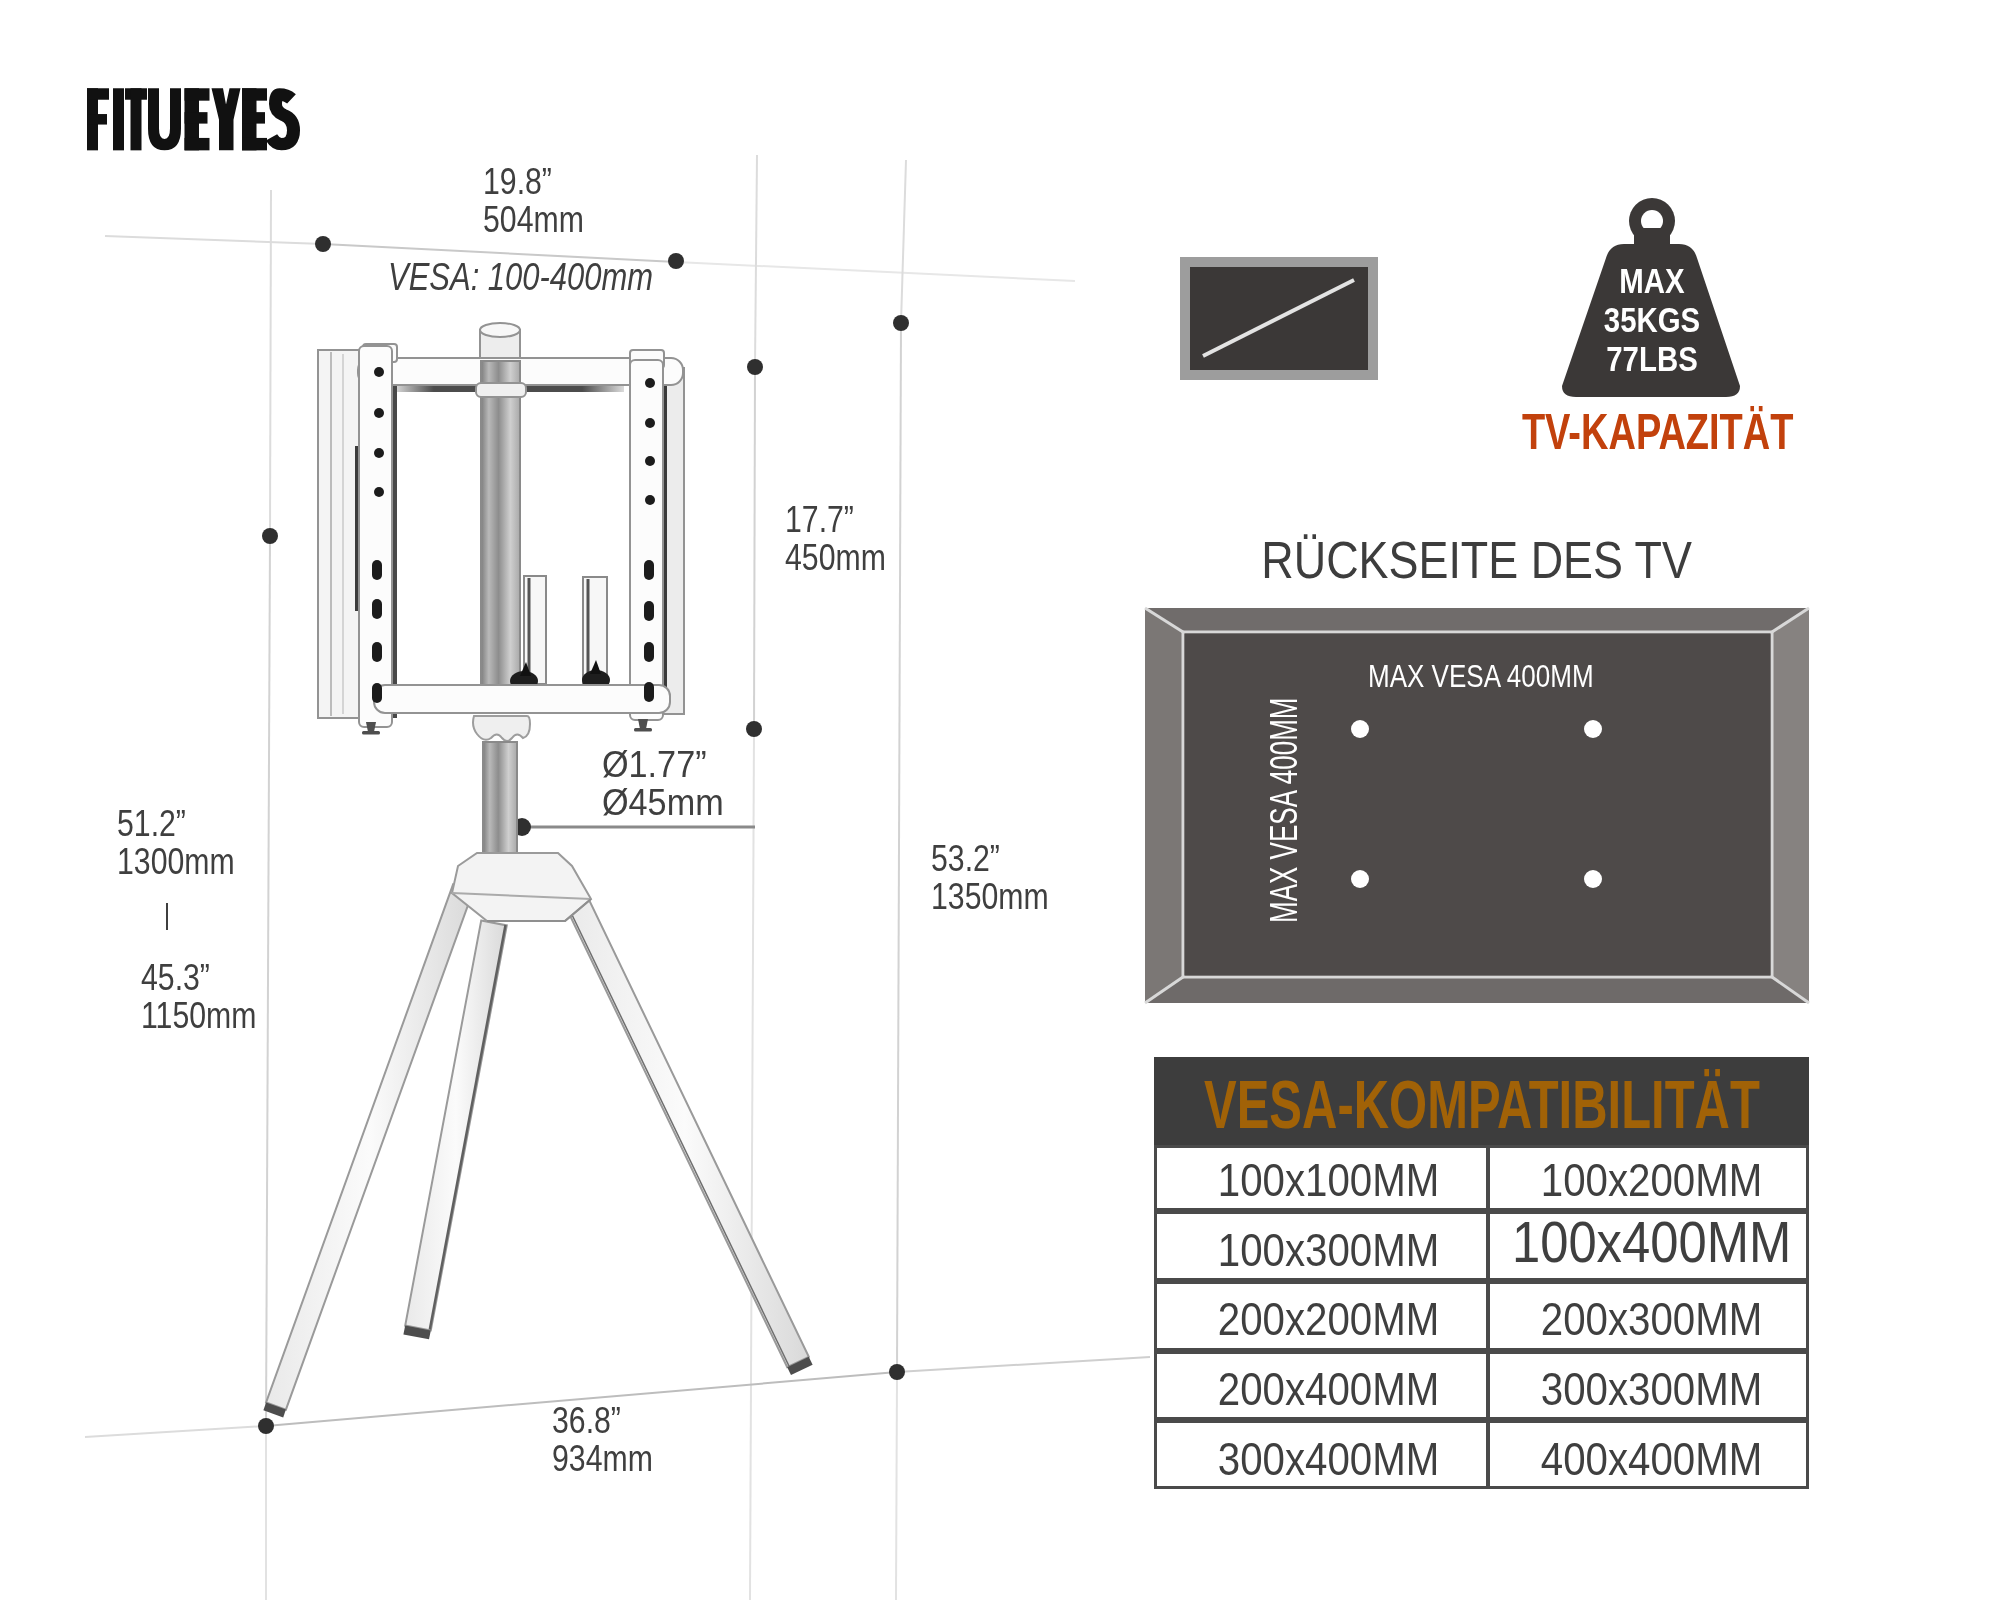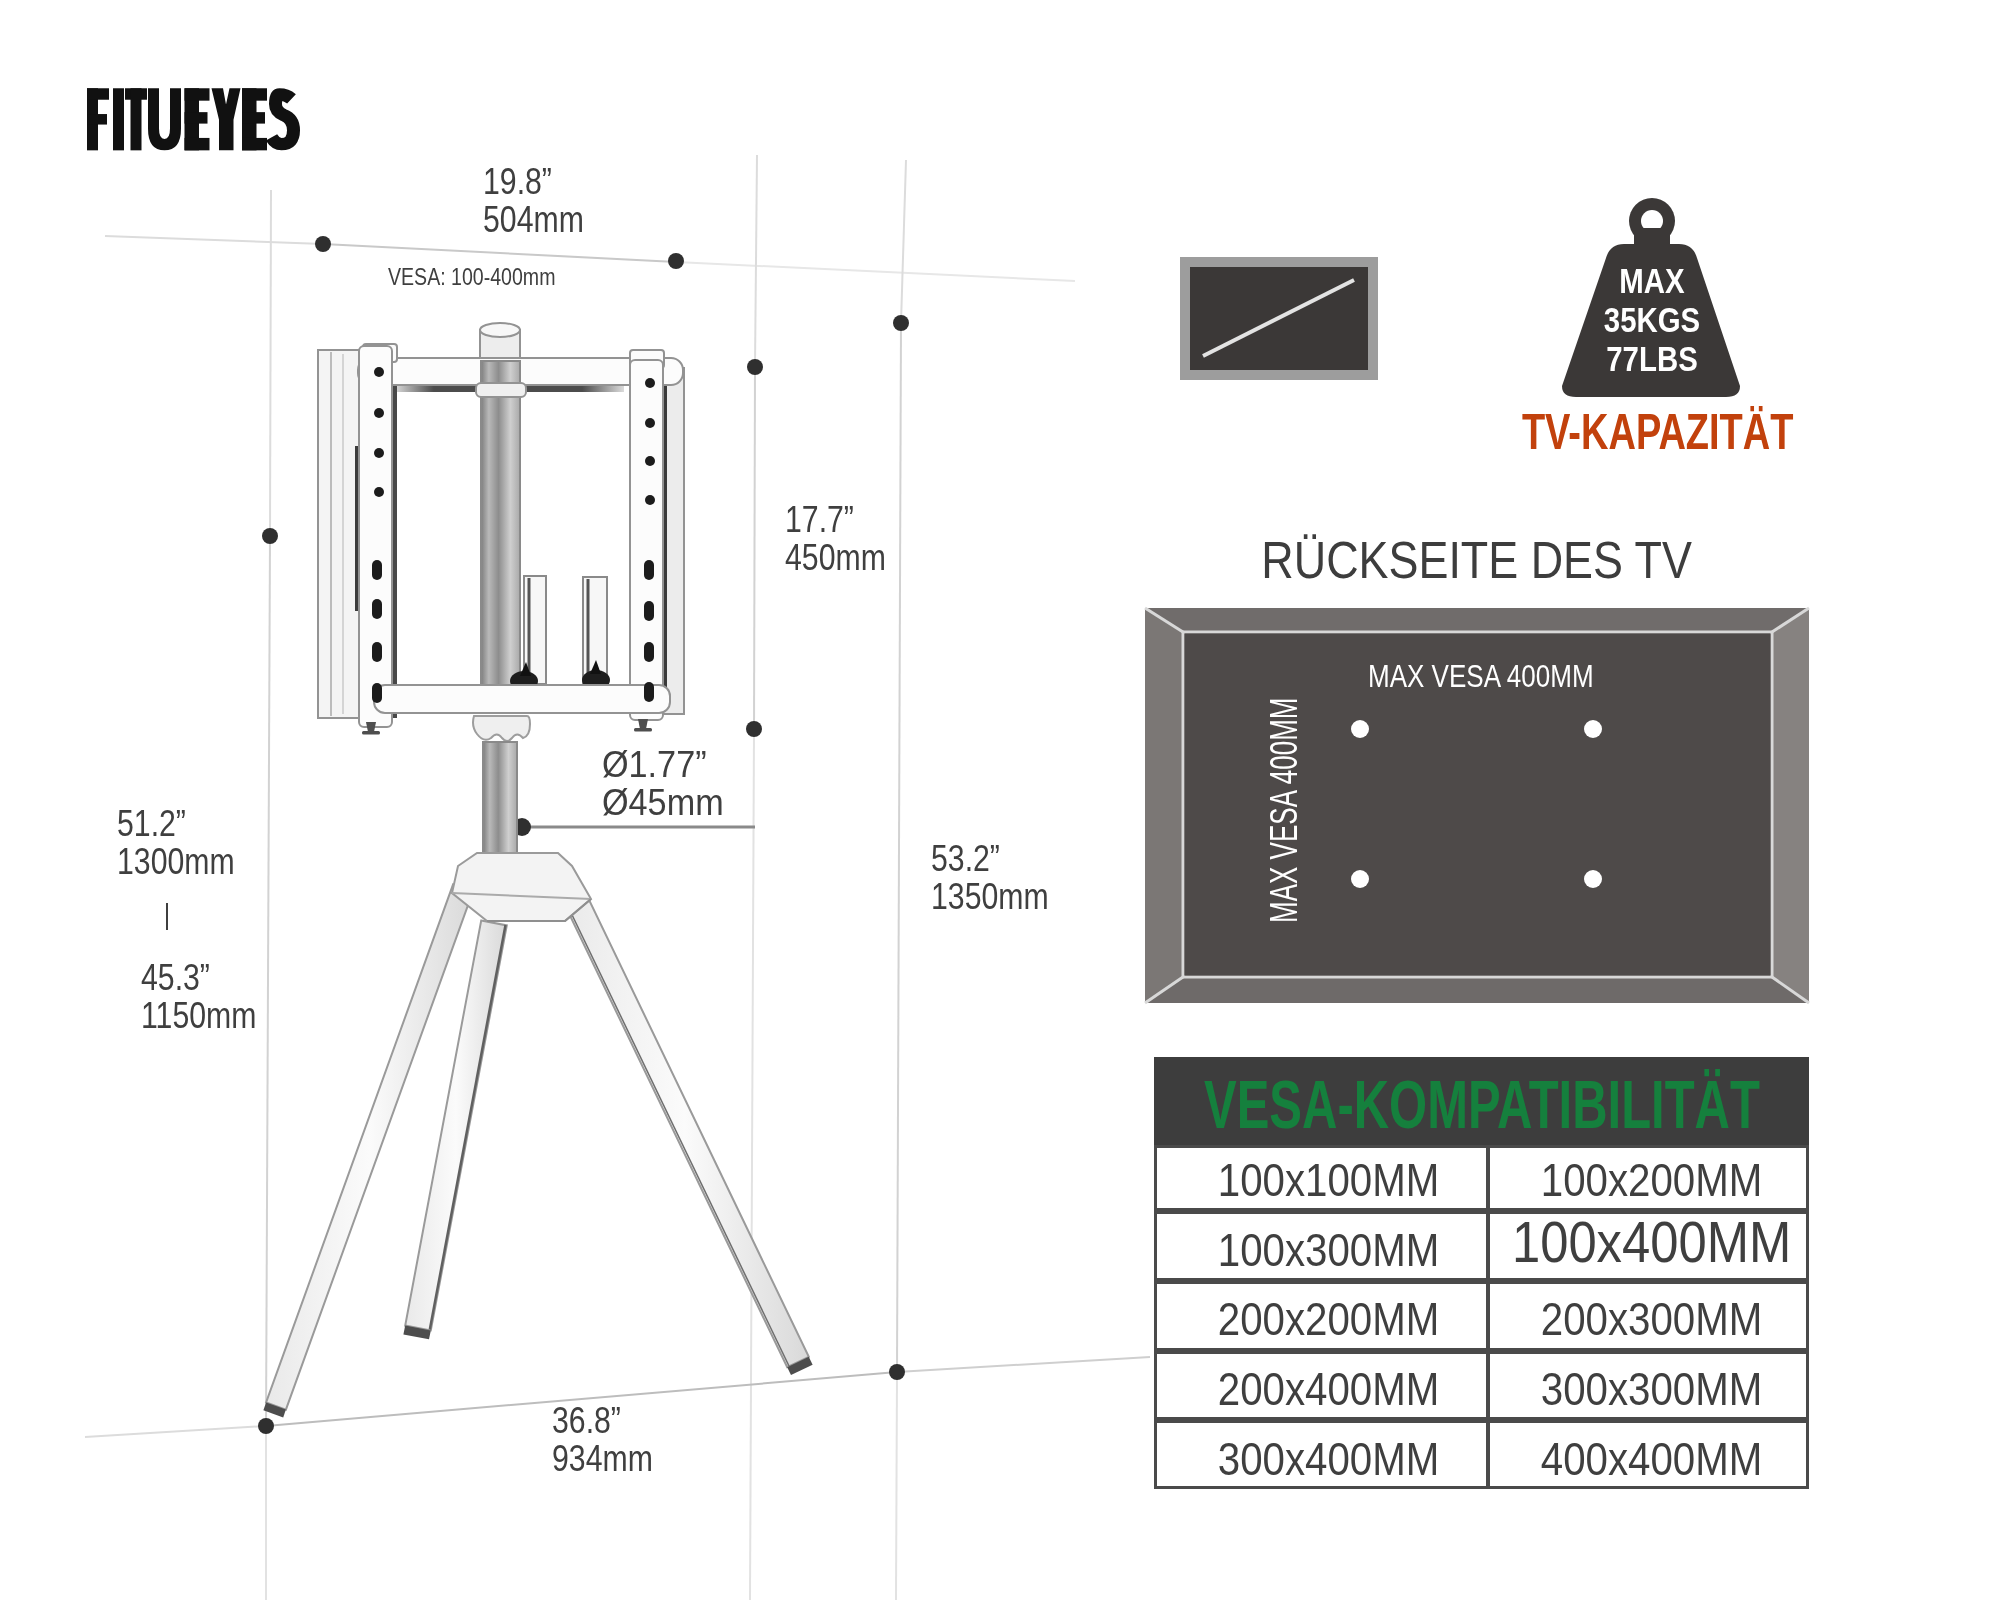--- a/index.html
+++ b/index.html
@@ -183,21 +183,21 @@
       <rect x="157" y="3" width="25" height="13"></rect>
       <rect x="157" y="28" width="23" height="12"></rect>
       <rect x="157" y="55" width="25" height="13"></rect>
 
       <path d="M206.5 14 Q201.5 9.5 194.5 9.5 Q190.5 9.5 190.5 19.5 Q190.5 27.5 198.5 31 Q208.5 35 208.5 47 Q208.5 61.5 196.5 61.5 Q190.5 61.5 186.5 54.5" fill="none" stroke="#111" stroke-width="13"></path>
     </g>
   </svg>
 
   <div class="lbl" style="left:483px;top:163px;"><span style="transform:scaleX(0.84);">19.8”
 504mm</span></div>
-  <div class="lbl" style="left:388px;top:258px;font-size:24px;"><span style="transform:scaleX(0.815);">VESA:&nbsp;100-400mm</span></div>
+  <div class="lbl" style="left:388px;top:258px;font-size:38px;font-style:italic;"><span style="transform:scaleX(0.815);">VESA:&nbsp;100-400mm</span></div>
   <div class="lbl" style="left:785px;top:501px;"><span style="transform:scaleX(0.84);">17.7”
 450mm</span></div>
   <div class="lbl" style="left:602px;top:746px;"><span style="transform:scaleX(0.95);">Ø1.77”
 Ø45mm</span></div>
   <div class="lbl" style="left:117px;top:805px;"><span style="transform:scaleX(0.84);">51.2”
 1300mm</span></div>
   <div style="position:absolute;left:166px;top:903px;width:2px;height:27px;background:#3f3f3f;"></div>
   <div class="lbl" style="left:117px;top:959px;margin-left:24px;"><span style="transform:scaleX(0.84);">45.3”
 1150mm</span></div>
   <div class="lbl" style="left:931px;top:840px;"><span style="transform:scaleX(0.84);">53.2”
@@ -248,21 +248,21 @@
       <circle cx="217" cy="274" r="9"></circle>
       <circle cx="450" cy="274" r="9"></circle>
     </g>
     <g fill="#ffffff" font-size="31">
       <text transform="translate(225,82) scale(0.84,1)" x="0" y="0">MAX VESA 400MM</text>
       <text transform="translate(154,318) rotate(-90) scale(0.685,1)" x="0" y="0" font-size="38">MAX VESA 400MM</text>
     </g>
   </svg>
 
   <div style="position:absolute;left:1154px;top:1057px;width:655px;height:88px;background:#3d3d3d;"></div>
-  <div class="lbl ctr" style="left:1054px;top:1085px;width:855px;font-size:68px;font-weight:bold;color:#15803d;"><span style="transform:scaleX(0.72);">VESA-KOMPATIBILITÄT</span></div>
+  <div class="lbl ctr" style="left:1054px;top:1085px;width:855px;font-size:68px;font-weight:bold;color:#a16207;"><span style="transform:scaleX(0.72);">VESA-KOMPATIBILITÄT</span></div>
   <div style="position:absolute;left:1154px;top:1145px;width:655px;height:344px;border:3px solid #4a4a4a;box-sizing:border-box;"></div>
   <div style="position:absolute;left:1486px;top:1145px;width:4px;height:344px;background:#4a4a4a;"></div>
   <div style="position:absolute;left:1154px;top:1208px;width:655px;height:6px;background:#4a4a4a;"></div>
   <div style="position:absolute;left:1154px;top:1278px;width:655px;height:6px;background:#4a4a4a;"></div>
   <div style="position:absolute;left:1154px;top:1348px;width:655px;height:6px;background:#4a4a4a;"></div>
   <div style="position:absolute;left:1154px;top:1417px;width:655px;height:6px;background:#4a4a4a;"></div>
   <div class="lbl ctr" style="left:1162px;top:1161px;width:333px;font-size:46px;"><span style="transform:scaleX(0.875);">100x100MM</span></div>
   <div class="lbl ctr" style="left:1491px;top:1161px;width:322px;font-size:46px;"><span style="transform:scaleX(0.875);">100x200MM</span></div>
   <div class="lbl ctr" style="left:1162px;top:1231px;width:333px;font-size:46px;"><span style="transform:scaleX(0.875);">100x300MM</span></div>
   <div class="lbl ctr" style="left:1491px;top:1223px;width:322px;font-size:58px;"><span style="transform:scaleX(0.875);">100x400MM</span></div>

